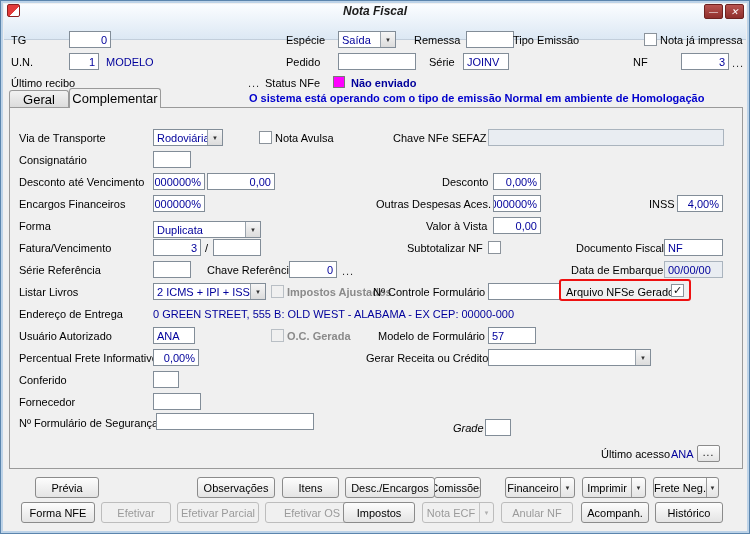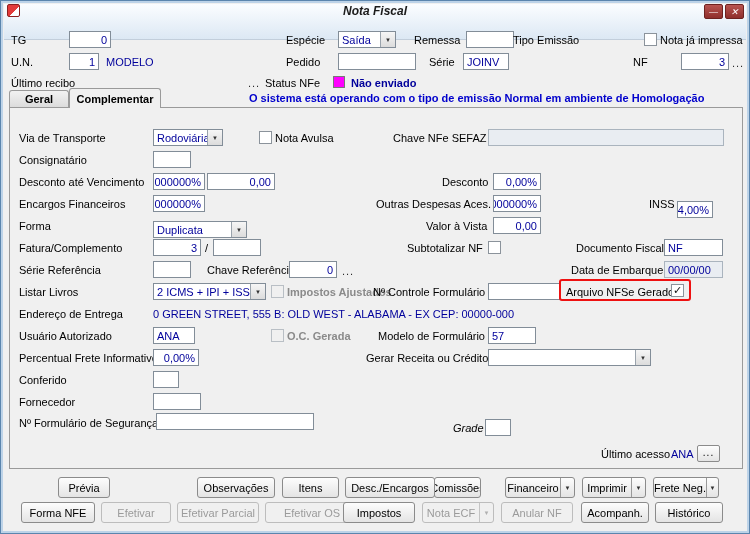--- a/index.html
+++ b/index.html
@@ -64,21 +64,21 @@
   .more { position: absolute; font-size: 11px; color: #2b2b2b; letter-spacing: 1px; cursor: default; }
   .swatch {
     position: absolute; width: 12px; height: 12px;
     background: var(--status_swatch, #ff00ff); border: 1px solid #777;
   }
   .tab {
     position: absolute; height: 17px; top: 89px;
     border: 1px solid #9a9a9a; border-bottom: none; border-radius: 3px 3px 0 0;
     background: linear-gradient(#f2f2f2,#dcdcdc);
     display: flex; align-items: center; justify-content: center;
-    font-size: 11px; z-index: 1; font-weight: bold;
+    font-size: 13px; z-index: 1;
   }
   .tab.active { top: 87px; height: 20px; background: #f0f0f0; z-index: 3; }
   .banner { position: absolute; color: var(--banner_text, #0000cc); font-weight: bold; font-size: 11px; white-space: nowrap; }
   .panel {
     position: absolute; left: 8px; top: 106px; width: 734px; height: 362px;
     border: 1px solid #9a9a9a; background: #f0f0f0;
   }
   .hl-red { position: absolute; border: 2px solid var(--highlight, #ee0000); border-radius: 3px; z-index: 4; }
   .btn {
     position: absolute; height: 21px;
@@ -175,31 +175,31 @@
   <div class="fld right" style="left:152px;top:172px;width:52px">000000%</div>
   <div class="fld right" style="left:206px;top:172px;width:68px">0,00</div>
   <span class="lbl" style="left:441px;top:175px">Desconto</span>
   <div class="fld right" style="left:492px;top:172px;width:48px">0,00%</div>
 
   <span class="lbl" style="left:18px;top:197px">Encargos Financeiros</span>
   <div class="fld right" style="left:152px;top:194px;width:52px">000000%</div>
   <span class="lbl" style="left:375px;top:197px">Outras Despesas Aces.</span>
   <div class="fld right" style="left:492px;top:194px;width:48px">000000%</div>
   <span class="lbl" style="left:648px;top:197px">INSS</span>
-  <div class="fld right" style="left:676px;top:200px;width:36px">4,00%</div>
+  <div class="fld right" style="left:676px;top:194px;width:46px">4,00%</div>
 
   <span class="lbl" style="left:18px;top:219px">Forma</span>
-  <div class="fld dd" style="left:152px;top:220px;width:94px">
+  <div class="fld dd" style="left:152px;top:220px;width:108px">
     <span>Duplicata</span>
     <span class="dd-btn">▼</span>
   </div>
   <span class="lbl" style="left:425px;top:219px">Valor à Vista</span>
   <div class="fld right" style="left:492px;top:216px;width:48px">0,00</div>
 
-  <span class="lbl" style="left:18px;top:241px">Fatura/Complemento</span>
+  <span class="lbl" style="left:18px;top:241px">Fatura/Vencimento</span>
   <div class="fld right" style="left:152px;top:238px;width:48px">3</div>
   <span class="lbl" style="left:204px;top:241px">/</span>
   <div class="fld right" style="left:212px;top:238px;width:48px"></div>
   <span class="lbl" style="left:406px;top:241px">Subtotalizar NF</span>
   <div class="cb" style="left:487px;top:240px"></div>
   <span class="lbl" style="left:575px;top:241px">Documento Fiscal</span>
   <div class="fld" style="left:663px;top:238px;width:59px">NF</div>
 
   <span class="lbl" style="left:18px;top:263px">Série Referência</span>
   <div class="fld" style="left:152px;top:260px;width:38px"></div>
@@ -248,21 +248,21 @@
   <span class="lbl" style="left:18px;top:416px">Nº Formulário de Segurança</span>
   <div class="fld" style="left:155px;top:412px;width:158px"></div>
 
   <span class="lbl italic" style="left:452px;top:421px">Grade</span>
   <div class="fld" style="left:484px;top:418px;width:26px"></div>
 
   <span class="lbl" style="left:600px;top:447px">Último acesso</span>
   <span class="lbl navy" style="left:670px;top:447px">ANA</span>
   <div class="mini-btn" style="left:696px;top:444px">...</div>
 
-  <div class="btn" style="left:57px;top:476px;width:52px">
+  <div class="btn" style="left:34px;top:476px;width:64px">
       <span class="btn-label">Prévia</span>
     </div>
   <div class="btn" style="left:196px;top:476px;width:78px">
       <span class="btn-label">Observações</span>
     </div>
   <div class="btn" style="left:281px;top:476px;width:57px">
       <span class="btn-label">Itens</span>
     </div>
   <div class="btn" style="left:344px;top:476px;width:90px">
       <span class="btn-label">Desc./Encargos</span>

